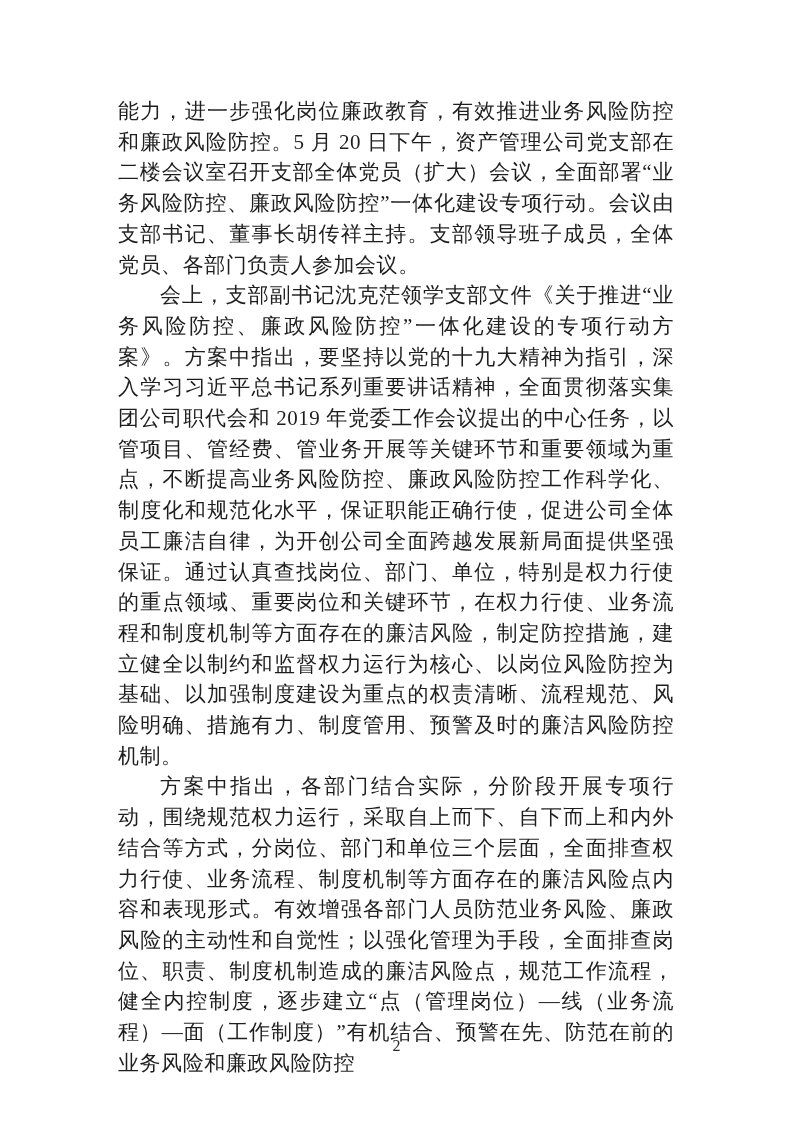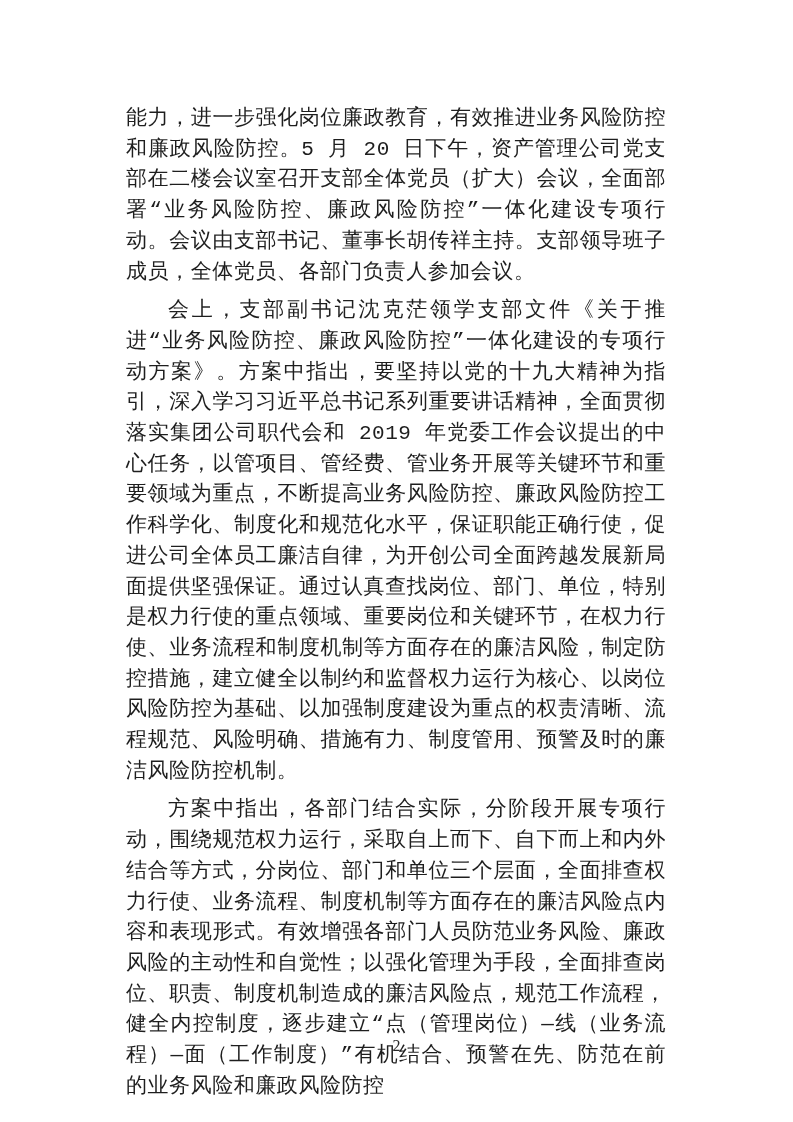--- a/index.html
+++ b/index.html
@@ -22,23 +22,22 @@
     top: 96px;
     width: 556px;
     font-size: 21px;
     line-height: 30.7px;
     letter-spacing: 0.55px;
     text-align: justify;
     text-align-last: left;
     text-justify: inter-character;
   }
   .para {
-    margin: 8px;
+    margin: 0;
     padding: 0;
-    font-family: Liberation Mono, monospace;
   }
   .para.indent {
     text-indent: 2em;
   }
   .page-number {
     position: absolute;
     left: 0;
     top: 1036px;
     width: 100%;
     text-align: center;

